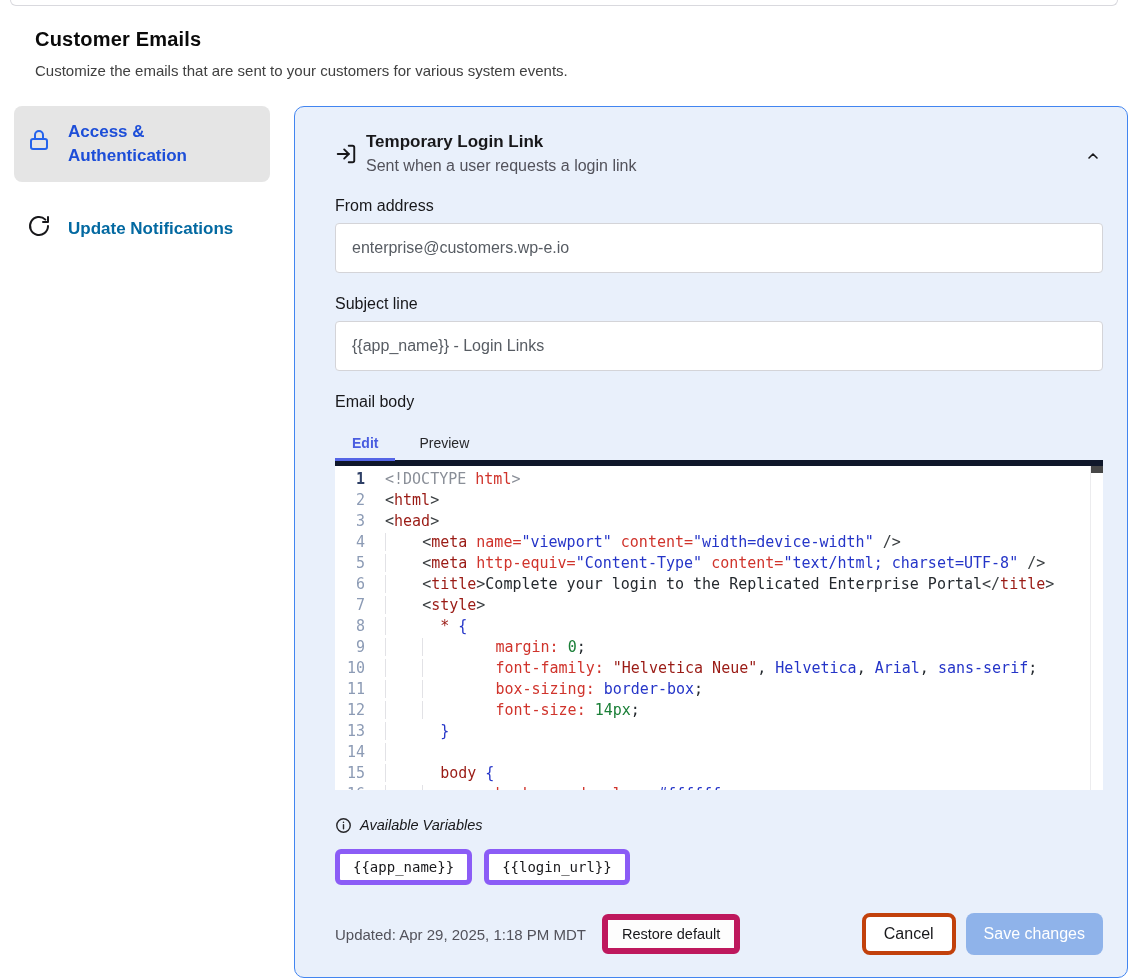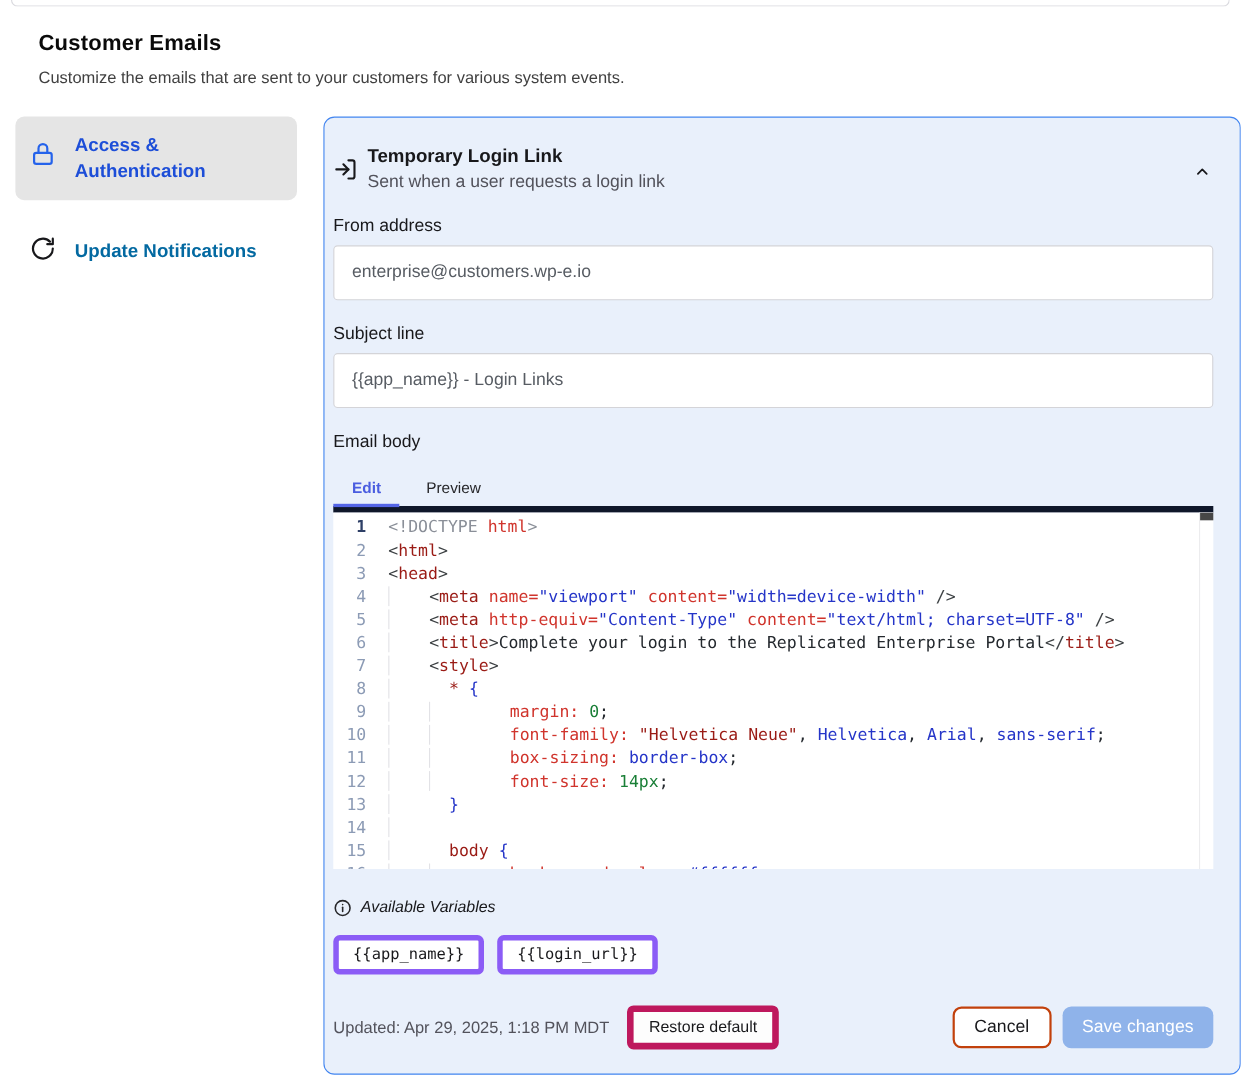--- a/index.html
+++ b/index.html
@@ -19,21 +19,21 @@
   
   .sidebar { width: 256px; margin-left: 14px; flex-shrink: 0; }
   .side-item { display: flex; align-items: center; gap: 17px; padding: 14px 13px; border-radius: 8px;
     font-size: 17px; font-weight: 600; line-height: 1.4; cursor: pointer; }
   .side-item.active { background: #e5e5e5; color: #1d4ed8; }
   .side-item.plain { margin-top: 18px; color: #0369a1; }
   .side-item svg { flex-shrink: 0; }
 
   
   .card { width: 897px; margin-left: 24px; background: #e9f0fb; border: 1px solid #4285f0;
-    border-radius: 10px; padding: 25px 24px 22px 8px; }
+    border-radius: 10px; padding: 25px 24px 22px 40px; }
 
   .card-header { display: flex; align-items: flex-start; gap: 9px; }
   .card-header .hicon { margin-top: 11px; }
   .card-title { font-size: 17px; font-weight: bold; color: #18181b; }
   .card-sub { margin-top: 5px; font-size: 16px; color: #52525b; }
   .collapse-btn { margin-left: auto; margin-top: 14px; background: none; border: none; cursor: pointer; padding: 2px; }
 
   .field-label { font-size: 16px; color: #18181b; margin: 22px 0 8px; }
   .text-input { width: 100%; height: 50px; background: #ffffff; border: 1px solid #d4d4d8;
     border-radius: 4px; padding: 0 16px; font-size: 16px; color: #575c63;
@@ -79,21 +79,21 @@
   .chip { background: #ffffff; border: 5px solid #8b5cf6; border-radius: 6px; padding: 5px 13px;
     font-family: "DejaVu Sans Mono", monospace; font-size: 14px; color: #18181b; cursor: pointer; }
 
   
   .footer { display: flex; align-items: center; margin-top: 28px; }
   .updated { font-size: 15px; color: #52525b; }
   .btn-restore { margin-left: 16px; padding: 6px 14px; background: #fdfdfd; border: 6px solid #be185d;
     border-radius: 6px; font-size: 14.5px; font-weight: 500; color: #18181b; cursor: pointer;
     font-family: "Liberation Sans", sans-serif; }
   .footer-actions { margin-left: auto; display: flex; gap: 10px; }
-  .btn-cancel { padding: 8px 18px; background: #ffffff; border: 2px solid #c2410c; border-radius: 8px;
+  .btn-cancel { padding: 8px 18px; background: #ffffff; border: 4px solid #c2410c; border-radius: 8px;
     font-size: 16px; color: #18181b; cursor: pointer; font-family: "Liberation Sans", sans-serif; }
   .btn-save { padding: 8px 18px; background: #8fb3ea; border: none; border-radius: 8px;
     font-size: 16px; color: #ffffff; cursor: pointer; font-family: "Liberation Sans", sans-serif; }
 </style>
 </head>
 <body>
 
 <div class="top-strip"></div>
 
 <div class="page-header">

